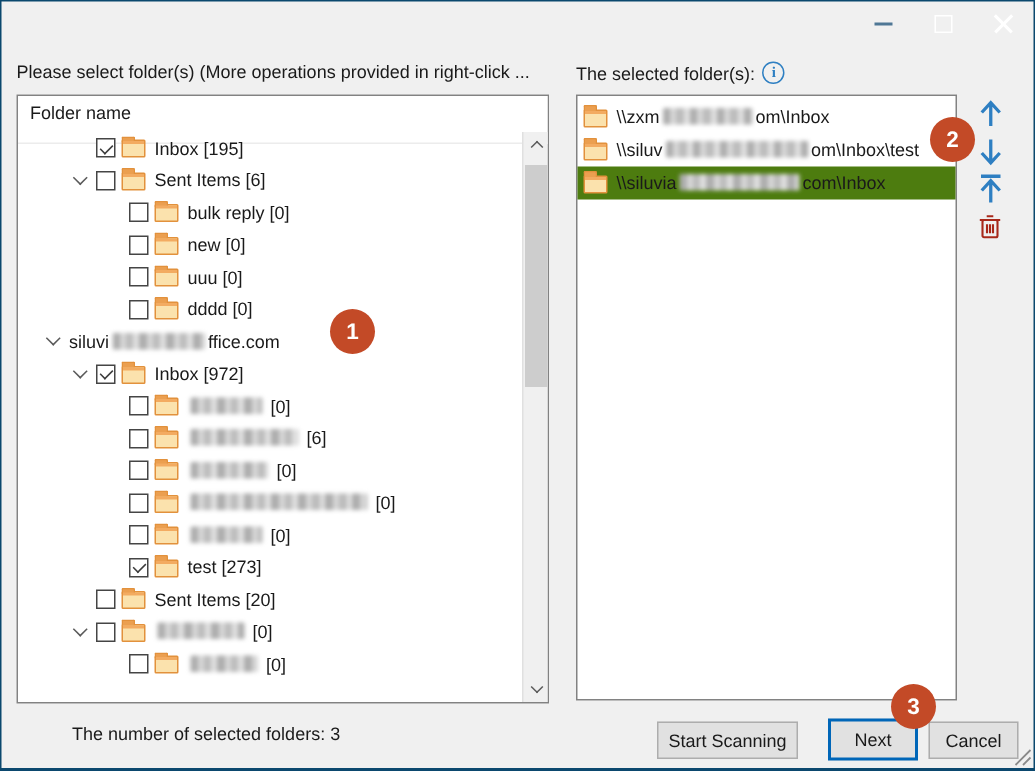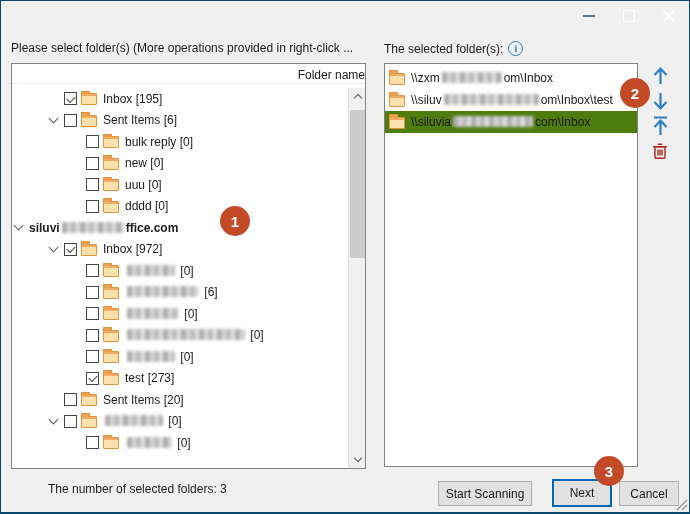--- a/index.html
+++ b/index.html
@@ -21,21 +21,21 @@
   .close-glyph{position:relative;width:14px;height:14px;}
   .close-glyph::before,.close-glyph::after{content:"";position:absolute;left:-1px;top:6px;width:16px;height:1.6px;background:#ffffff;}
   .close-glyph::before{transform:rotate(45deg);}
   .close-glyph::after{transform:rotate(-45deg);}
   
   .instr-left{position:absolute;left:10px;top:40px;width:360px;white-space:nowrap;overflow:hidden;}
   .instr-right{position:absolute;left:383px;top:40px;display:flex;align-items:center;gap:5px;}
   .info-icon{width:15px;height:15px;border:1.6px solid #2e7fc2;border-radius:50%;display:inline-flex;align-items:center;justify-content:center;color:#2e7fc2;font-size:10px;font-weight:bold;font-family:"Liberation Serif",serif;}
   
   .tree-panel{position:absolute;left:10px;top:62px;width:355px;height:406px;background:#ffffff;border:1px solid #828282;}
-  .tree-header{height:20px;line-height:23px;padding-left:8px;background:#ffffff;border-bottom:1px solid #ececec;text-align:right;}
+  .tree-header{height:32px;line-height:23px;padding-left:8px;background:#ffffff;border-bottom:1px solid #ececec;}
   .tree-body{position:absolute;left:0;top:24px;right:17px;bottom:0;overflow:hidden;}
   .trow{display:flex;align-items:center;height:21.5px;white-space:nowrap;}
   .chev-box{width:16px;display:flex;align-items:center;justify-content:flex-start;flex:0 0 16px;}
   .chev{width:7px;height:7px;border-right:1.6px solid #5a5a5a;border-bottom:1.6px solid #5a5a5a;transform:rotate(45deg);margin-top:-4px;margin-left:2px;}
   .cb{position:relative;width:13px;height:13px;background:#ffffff;border:1px solid #454545;flex:0 0 13px;margin-right:4px;}
   .cb.checked::after{content:"";position:absolute;left:1.5px;top:2.5px;width:7px;height:4px;border-left:1.8px solid #3c3c3c;border-bottom:1.8px solid #3c3c3c;transform:rotate(-45deg);}
   .folder{position:relative;width:16px;height:12px;background:#fbe2ad;border:1px solid #e2913c;border-radius:1px;flex:0 0 16px;margin-right:6px;margin-top:1px;}
   .folder::before{content:"";position:absolute;top:-3.5px;left:-1px;width:7px;height:3px;background:#eb9f50;border:1px solid #e2913c;border-bottom:none;border-radius:1px 1px 0 0;}
   .folder::after{content:"";position:absolute;top:0;left:0;right:0;height:2px;background:#f3ab61;}
   .blur-bar{display:inline-block;height:11px;border-radius:1px;vertical-align:middle;margin:0 2px 2px 2px;background:repeating-linear-gradient(90deg,#adadad 0 5px,#d6d6d6 5px 9px,#bcbcbc 9px 14px,#e0e0e0 14px 18px);filter:blur(1.4px);}
@@ -121,21 +121,21 @@
         <div class="trow" style="padding-left: 74px;">
           <span class="cb"></span>
           <span class="folder"></span>
           <span>uuu [0]</span>
         </div>
         <div class="trow" style="padding-left: 74px;">
           <span class="cb"></span>
           <span class="folder"></span>
           <span>dddd [0]</span>
         </div>
-        <div class="trow" style="padding-left: 1px; font-weight: bold;">
+        <div class="trow" style="padding-left: 18px;">
           <span class="chev-box">
             <span class="chev"></span>
           </span>
           <span>siluvi<span class="blur-bar" style="width: 62px;"></span>ffice.com</span>
         </div>
         <div class="trow" style="padding-left: 36px;">
           <span class="chev-box">
             <span class="chev"></span>
           </span>
           <span class="cb checked"></span>

